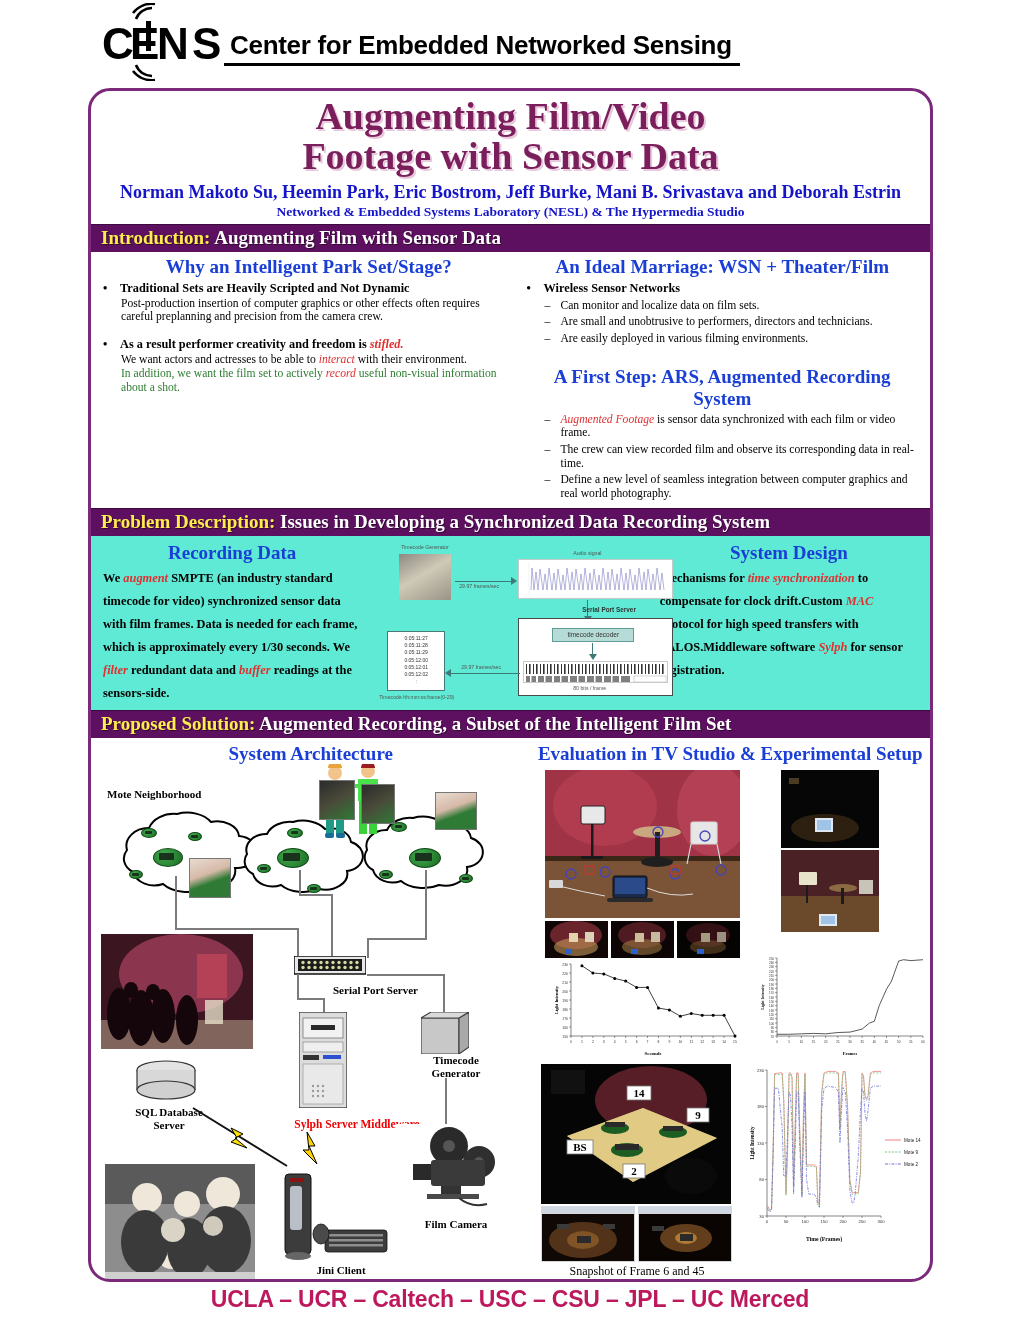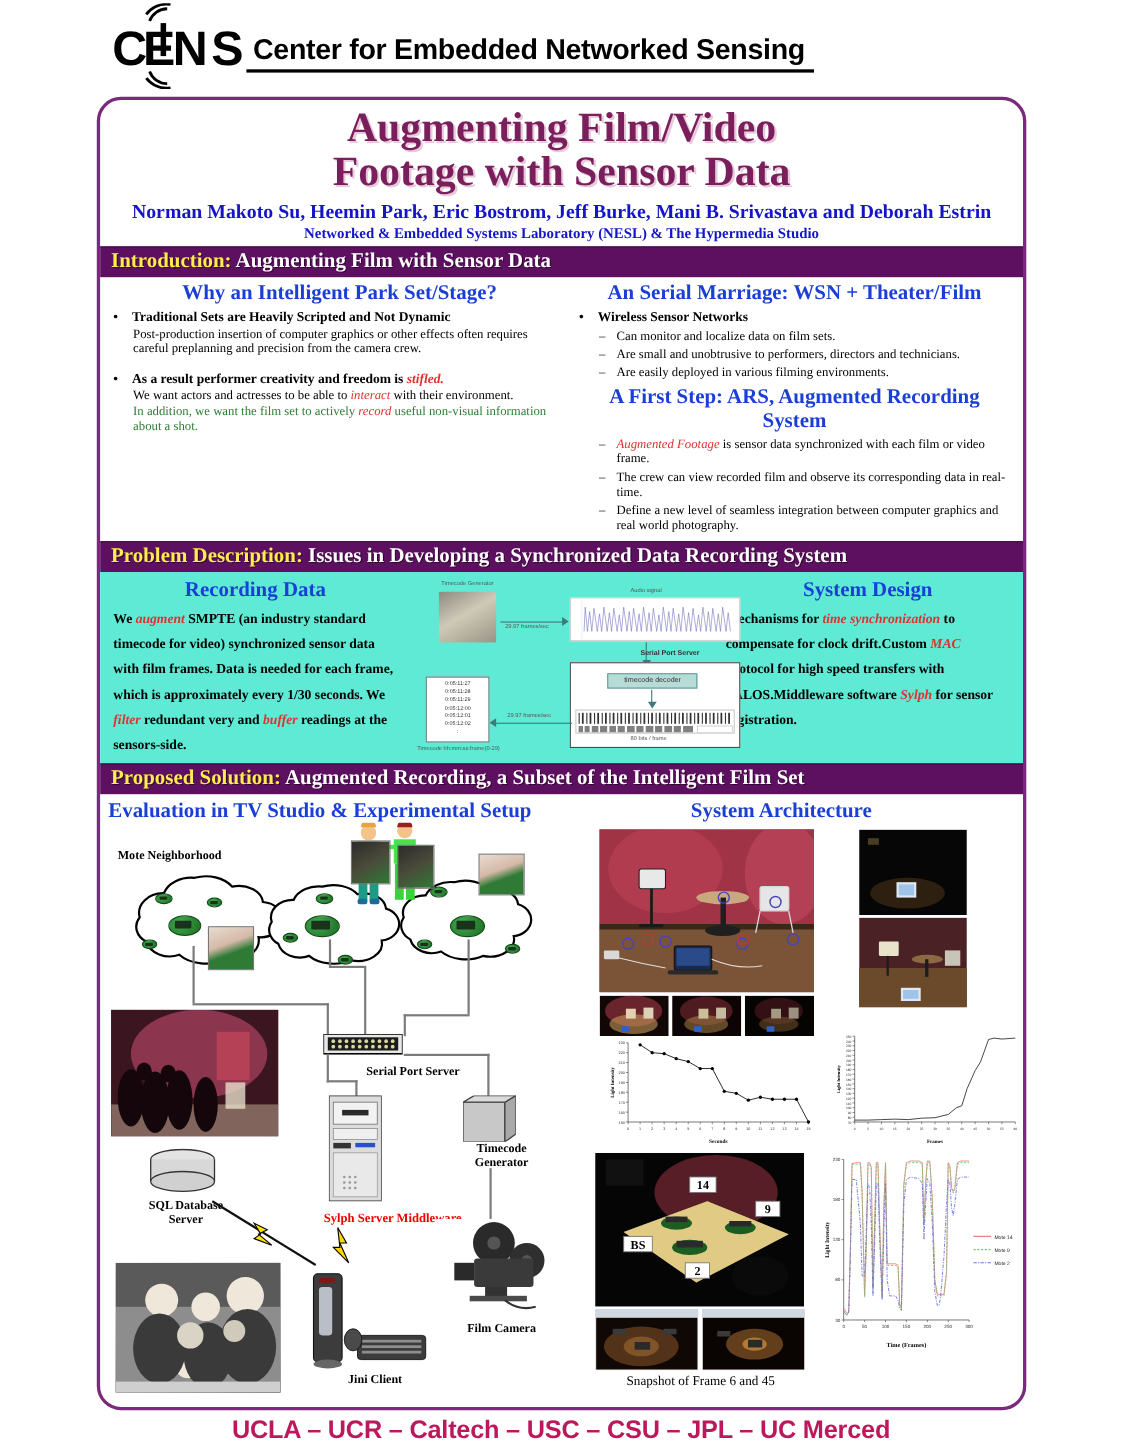--- a/index.html
+++ b/index.html
@@ -234,39 +234,39 @@
       </div>
       <div class="sub-para">
         <span>We want actors and actresses to be able to </span><span class="em-red">interact</span><span> with their environment.</span>
       </div>
       <div class="sub-para">
         <span class="em-green">In addition, we want the film set to actively </span><span class="em-red">record</span><span class="em-green"> useful non-visual information about a shot.</span>
       </div>
     </div>
 
     <div class="col-right">
-      <div class="subhead">An Serial Marriage: WSN + Theater/Film</div>
+      <div class="subhead">An Ideal Marriage: WSN + Theater/Film</div>
       <div class="bullet-line">
         <span class="dot">•</span>
         <span>Wireless Sensor Networks</span>
       </div>
       <div class="dash-item">
           <span class="dash">–</span>
           <span>Can monitor and localize data on film sets.</span>
         </div>
       <div class="dash-item">
           <span class="dash">–</span>
           <span>Are small and unobtrusive to performers, directors and technicians.</span>
         </div>
       <div class="dash-item">
           <span class="dash">–</span>
           <span>Are easily deployed in various filming environments.</span>
         </div>
 
-      <div class="subhead" style="margin-top:4px">A First Step: ARS, Augmented Recording System</div>
+      <div class="subhead" style="margin-top:20px">A First Step: ARS, Augmented Recording System</div>
       <div class="dash-item">
           <span class="dash">–</span>
           <span><span class="em-red">Augmented Footage</span><span> is sensor data synchronized with each film or video frame.</span></span>
         </div>
       <div class="dash-item">
           <span class="dash">–</span>
           <span>The crew can view recorded film and observe its corresponding data in real-time.</span>
         </div>
       <div class="dash-item">
           <span class="dash">–</span>
@@ -276,21 +276,21 @@
   </div>
 
   <div class="section-bar">
     <span class="key">Problem Description:</span><span class="rest"> Issues in Developing a Synchronized Data Recording System</span>
   </div>
 
   <div class="prob-body">
     <div class="prob-col">
       <div class="subhead">Recording Data</div>
       <div class="prob-text">
-        <span>We </span><span class="em-red">augment</span><span> SMPTE (an industry standard timecode for video) synchronized sensor data with film frames.  Data is needed for each frame, which is approximately every 1/30 seconds.  We </span><span class="em-red">filter</span><span> redundant very and </span><span class="em-red">buffer</span><span> readings at the sensors-side.</span>
+        <span>We </span><span class="em-red">augment</span><span> SMPTE (an industry standard timecode for video) synchronized sensor data with film frames.  Data is needed for each frame, which is approximately every 1/30 seconds.  We </span><span class="em-red">filter</span><span> redundant data and </span><span class="em-red">buffer</span><span> readings at the sensors-side.</span>
       </div>
     </div>
 
     <div class="prob-col" style="width:34%">
       <div class="tc-diagram">
         <div class="tc-label" style="left:24px; top:0px;">Timecode Generator</div>
         <div class="tc-photo" style="left:22px; top:10px; width:52px; height:46px;"></div>
         <div class="tc-arrow" style="left:78px; top:37px; width:58px; height:1.2px;"></div>
         <div class="tc-arrow" style="left:134px; top:33.5px; width:0; height:0; background:transparent; border-left:6px solid #3e7a78; border-top:4px solid transparent; border-bottom:4px solid transparent;"></div>
         <div class="tc-label" style="left:82px; top:39px;">29.97 frames/sec</div>
@@ -406,22 +406,22 @@
       </div>
     </div>
   </div>
 
   <div class="section-bar">
     <span class="key">Proposed Solution:</span><span class="rest"> Augmented Recording, a Subset of the Intelligent Film Set</span>
   </div>
 
   <div class="sol-body">
     <div class="sol-subheads">
+      <div class="subhead" style="width:440px">System Architecture</div>
       <div class="subhead" style="width:400px">Evaluation in TV Studio &amp; Experimental Setup</div>
-      <div class="subhead" style="width:440px">System Architecture</div>
     </div>
 
     <div class="arch-area" style="position:absolute; left:0; top:28px;">
 
       <div class="arch-label" style="left:16px; top:22px; width:140px; text-align:left;">Mote Neighborhood</div>
 
       <svg style="position:absolute; left:6px; top:34px;" width="420" height="120" viewBox="0 0 420 120" aria-hidden="true">
         <g fill="#ffffff" stroke="#000" stroke-width="2">
           <path d="M30,50 a22,18 0 0 1 22,-22 a26,20 0 0 1 28,-14 a28,20 0 0 1 34,8 a22,16 0 0 1 28,14 a20,16 0 0 1 -4,32 a24,18 0 0 1 -30,20 a30,20 0 0 1 -42,-4 a22,18 0 0 1 -30,-12 a20,16 0 0 1 -6,-22 z"></path>
           <path d="M150,54 a20,16 0 0 1 20,-20 a24,18 0 0 1 26,-12 a26,18 0 0 1 32,7 a20,15 0 0 1 26,13 a18,15 0 0 1 -4,29 a22,16 0 0 1 -28,18 a28,18 0 0 1 -38,-4 a20,16 0 0 1 -28,-11 a18,15 0 0 1 -6,-20 z"></path>

